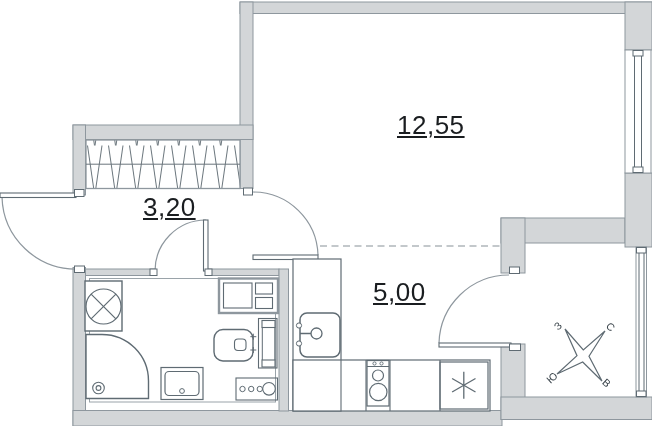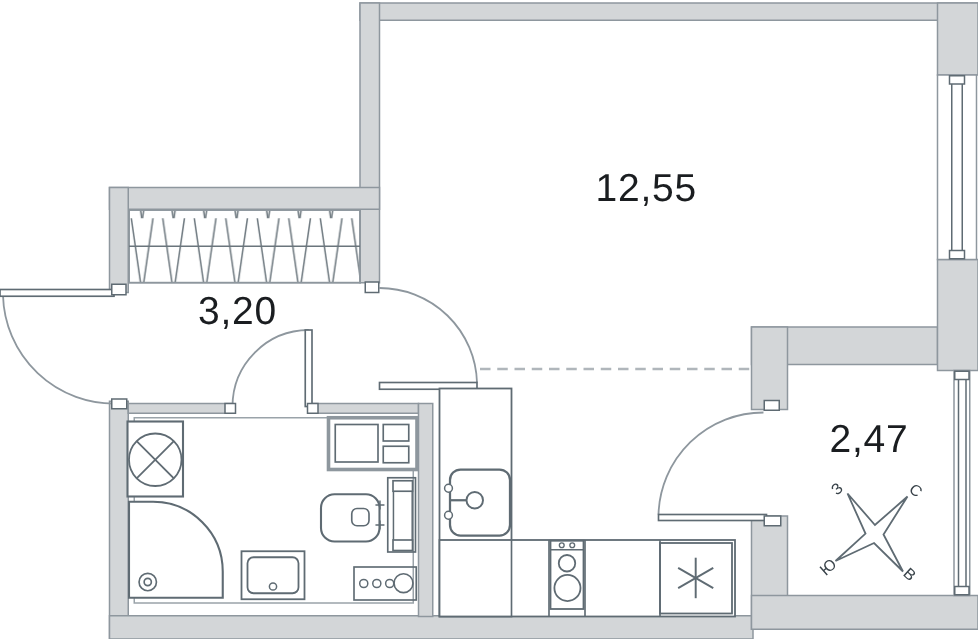--- a/index.html
+++ b/index.html
@@ -1,20 +1,20 @@
 <!DOCTYPE html>
 <html><head>
 <meta charset="utf-8">
 <style>
   html,body{margin:0;padding:0;background:#ffffff;}
   .plan{position:relative;width:652px;height:426px;background:#ffffff;overflow:hidden;
         font-family:"Liberation Sans", sans-serif;}
   .plan svg{position:absolute;left:0;top:0;}
   .area-label{position:absolute;font-size:26px;color:#1a1d20;letter-spacing:0.5px;
-              line-height:1;white-space:nowrap;}
+              line-height:1;white-space:nowrap;text-decoration:underline;}
   
   .wall{fill:#d3d6d8;stroke:#8e979e;stroke-width:1;}
   .lw{stroke:#5f6b73;fill:#ffffff;}
   .ln{stroke:#5f6b73;fill:none;}
   .arc{stroke:#8e979e;fill:none;stroke-width:1.2;}
   .thin{stroke:#9aa3a9;fill:none;stroke-width:1;}
   .compass-letter{font-size:10.5px;fill:#39434a;}
 </style>
 </head>
 <body>
@@ -178,15 +178,15 @@
   <g>
     <polygon points="565,329 583.3,350 605,331 589,356.3 602,381 582.7,362 557,374 577,355.7" fill="#ffffff" stroke="#5f6b73" stroke-width="1.2"></polygon>
     <text class="compass-letter" text-anchor="middle" dominant-baseline="middle" transform="translate(558.5,326.5) rotate(-42)">З</text>
     <text class="compass-letter" text-anchor="middle" dominant-baseline="middle" transform="translate(610,327.5) rotate(42)">С</text>
     <text class="compass-letter" text-anchor="middle" dominant-baseline="middle" transform="translate(552.5,378.5) rotate(-42)">Ю</text>
     <text class="compass-letter" text-anchor="middle" dominant-baseline="middle" transform="translate(606,383.5) rotate(42)">В</text>
   </g>
 </svg>
 
   <div class="area-label" style="left:397px;top:112px;">12,55</div>
-  <div class="area-label" style="left:132px;top:194px;">3,20</div>
-  <div class="area-label" style="left:553px;top:279px;">2,47</div>
+  <div class="area-label" style="left:143px;top:194px;">3,20</div>
+  <div class="area-label" style="left:373px;top:279px;">5,00</div>
 </div>
 
 </body></html>

